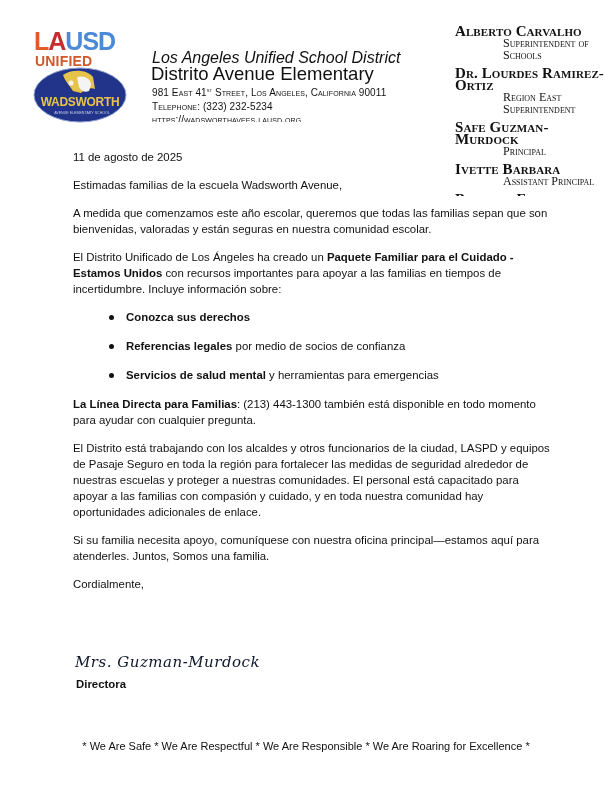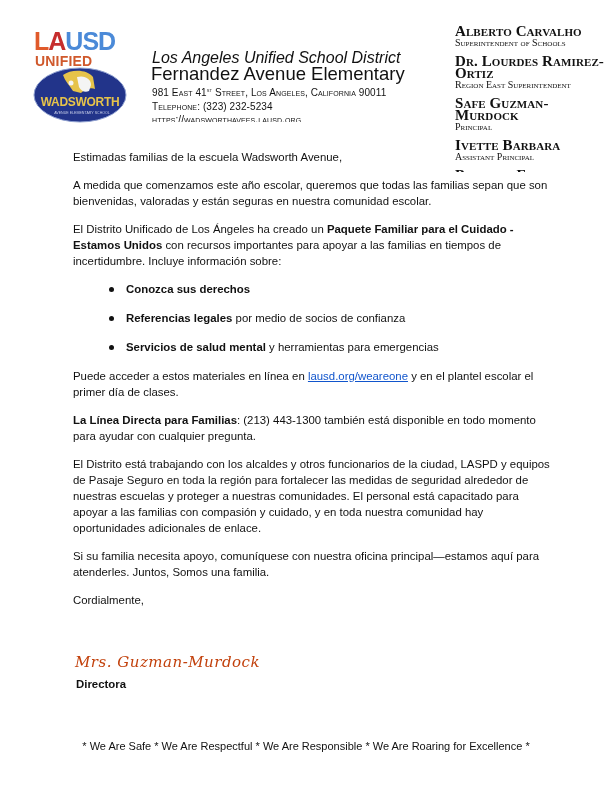--- a/index.html
+++ b/index.html
@@ -24,35 +24,35 @@
     .hdr-line { left: 152px; font-size: 10px; font-variant: small-caps; letter-spacing: 0.1px; }
     .hdr-addr { top: 87px; }
     .hdr-phone { top: 101px; }
     .hdr-web { top: 114px; height: 8px; overflow: hidden; line-height: 12px; }
     .hdr-addr sup { font-size: 6px; }
 
     
     .staff { left: 455px; top: 25px; width: 150px; font-family: "Liberation Serif", serif; }
     .staff .item { margin-bottom: 6px; }
     .staff .name { font-size: 15px; font-weight: bold; font-variant: small-caps; line-height: 12px; letter-spacing: 0.1px; font-family: Liberation Serif, serif; }
-    .staff .title { font-size: 10px; font-variant: small-caps; line-height: 12px; }
+    .staff .title { font-size: 12px; font-variant: small-caps; line-height: 12px; margin-left: 48px; }
     .staff .cut { height: 3px; overflow: hidden; }
 
     
     .body { left: 73px; top: 149px; width: 480px; font-size: 11.4px; line-height: 16px; }
     .body p { margin: 0; }
     .date { margin-bottom: 12px !important; }
     .greet { margin-bottom: 12px !important; }
     .para { margin-bottom: 12px !important; }
     .bullets { list-style: none; margin: 12px 0 11px 0; padding: 0; }
     .bullets li { position: relative; padding-left: 53px; margin-bottom: 13px; }
     .bullets li .dot { position: absolute; left: 36px; top: 6px; width: 5px; height: 5px; border-radius: 50%; background: #111; }
     a.link { color: #1155cc; text-decoration: underline; }
 
-    .signature { left: 75px; top: 653px; font-family: "DejaVu Serif", serif; font-style: italic; font-size: 15px; letter-spacing: 0.5px; color: #c2410c; }
+    .signature { left: 75px; top: 653px; font-family: "DejaVu Serif", serif; font-style: italic; font-size: 15px; letter-spacing: 0.5px; color: #0f172a; }
     .role { left: 76px; top: 678px; font-size: 11.4px; font-weight: bold; }
 
     .footer { left: 0; top: 740px; width: 612px; text-align: center; font-size: 11px; }
   </style>
 </head>
 <body>
 
 <div class="abs lausd">
   <div class="word">
     <span class="l">L</span><span class="a">A</span><span class="usd">USD</span>
@@ -65,21 +65,21 @@
     <ellipse cx="47" cy="28" rx="46" ry="27" fill="#22348a" stroke="#8fa0d0" stroke-width="1"></ellipse>
     <path d="M30 8 C38 2, 54 2, 60 10 L62 22 C58 20, 52 22, 48 26 L40 24 C36 18, 32 14, 30 8 Z" fill="#e6c34a"></path>
     <path d="M44 10 C52 8, 58 12, 58 18 L56 24 C52 26, 48 24, 46 20 Z" fill="#f4f4f4"></path>
     <circle cx="38" cy="16" r="2.5" fill="#f4f4f4"></circle>
     <text x="47" y="39" text-anchor="middle" font-family="Liberation Sans, sans-serif" font-weight="bold" font-size="12" fill="#e6c34a" letter-spacing="-0.3">WADSWORTH</text>
     <text x="49" y="47" text-anchor="middle" font-family="Liberation Sans, sans-serif" font-size="3.6" fill="#c8cfe8">AVENUE ELEMENTARY SCHOOL</text>
   </svg>
 </div>
 
 <div class="abs hdr-district">Los Angeles Unified School District</div>
-<div class="abs hdr-school">Fernandez Avenue Elementary</div>
+<div class="abs hdr-school">Distrito Avenue Elementary</div>
 <div class="abs hdr-line hdr-addr"><span>981 East 41</span><sup>st</sup><span> Street, Los Angeles, California 90011</span></div>
 <div class="abs hdr-line hdr-phone">Telephone: (323) 232-5234</div>
 <div class="abs hdr-line hdr-web">https://wadsworthavees.lausd.org</div>
 
 <div class="abs staff">
   <div class="item">
     <div class="name">Alberto Carvalho</div>
     <div class="title">Superintendent of Schools</div>
   </div>
   <div class="item">
@@ -93,29 +93,29 @@
   <div class="item">
     <div class="name">Ivette Barbara</div>
     <div class="title">Assistant Principal</div>
   </div>
   <div class="item cut">
     <div class="name">Barbara Fernandez</div>
   </div>
 </div>
 
 <div class="abs body">
+  <p class="date">11 de agosto de 2025</p>
   <p class="greet">Estimadas familias de la escuela Wadsworth Avenue,</p>
   <p class="para"> A medida que comenzamos este año escolar, queremos que todas las familias sepan que son bienvenidas, valoradas y están seguras en nuestra comunidad escolar.</p>
   <p class="para"><span> El Distrito Unificado de Los Ángeles ha creado un </span><b>Paquete Familiar para el Cuidado - Estamos Unidos</b><span> con recursos importantes para apoyar a las familias en tiempos de incertidumbre. Incluye información sobre:</span></p>
   <ul class="bullets">
     <li><span class="dot"></span><b>Conozca sus derechos</b><span></span></li>
     <li><span class="dot"></span><b>Referencias legales</b><span> por medio de socios de confianza</span></li>
     <li><span class="dot"></span><b>Servicios de salud mental</b><span> y herramientas para emergencias</span></li>
   </ul>
-  <p class="para"><span>Puede acceder a estos materiales en línea en </span><a class="link">lausd.org/weareone</a><span> y en el plantel escolar el primer día de clases.</span></p>
   <p class="para"><b>La Línea Directa para Familias</b><span>: (213) 443-1300 también está disponible en todo momento para ayudar con cualquier pregunta.</span></p>
   <p class="para">El Distrito está trabajando con los alcaldes y otros funcionarios de la ciudad, LASPD y equipos de Pasaje Seguro en toda la región para fortalecer las medidas de seguridad alrededor de nuestras escuelas y proteger a nuestras comunidades. El personal está capacitado para apoyar a las familias con compasión y cuidado, y en toda nuestra comunidad hay oportunidades adicionales de enlace.</p>
   <p class="para">Si su familia necesita apoyo, comuníquese con nuestra oficina principal—estamos aquí para atenderles. Juntos, Somos una familia.</p>
   <p class="para">Cordialmente,</p>
 </div>
 
 <div class="abs signature">Mrs. Guzman-Murdock</div>
 <div class="abs role">Directora</div>
 
 <div class="abs footer">* We Are Safe * We Are Respectful * We Are Responsible * We Are Roaring for Excellence *</div>

